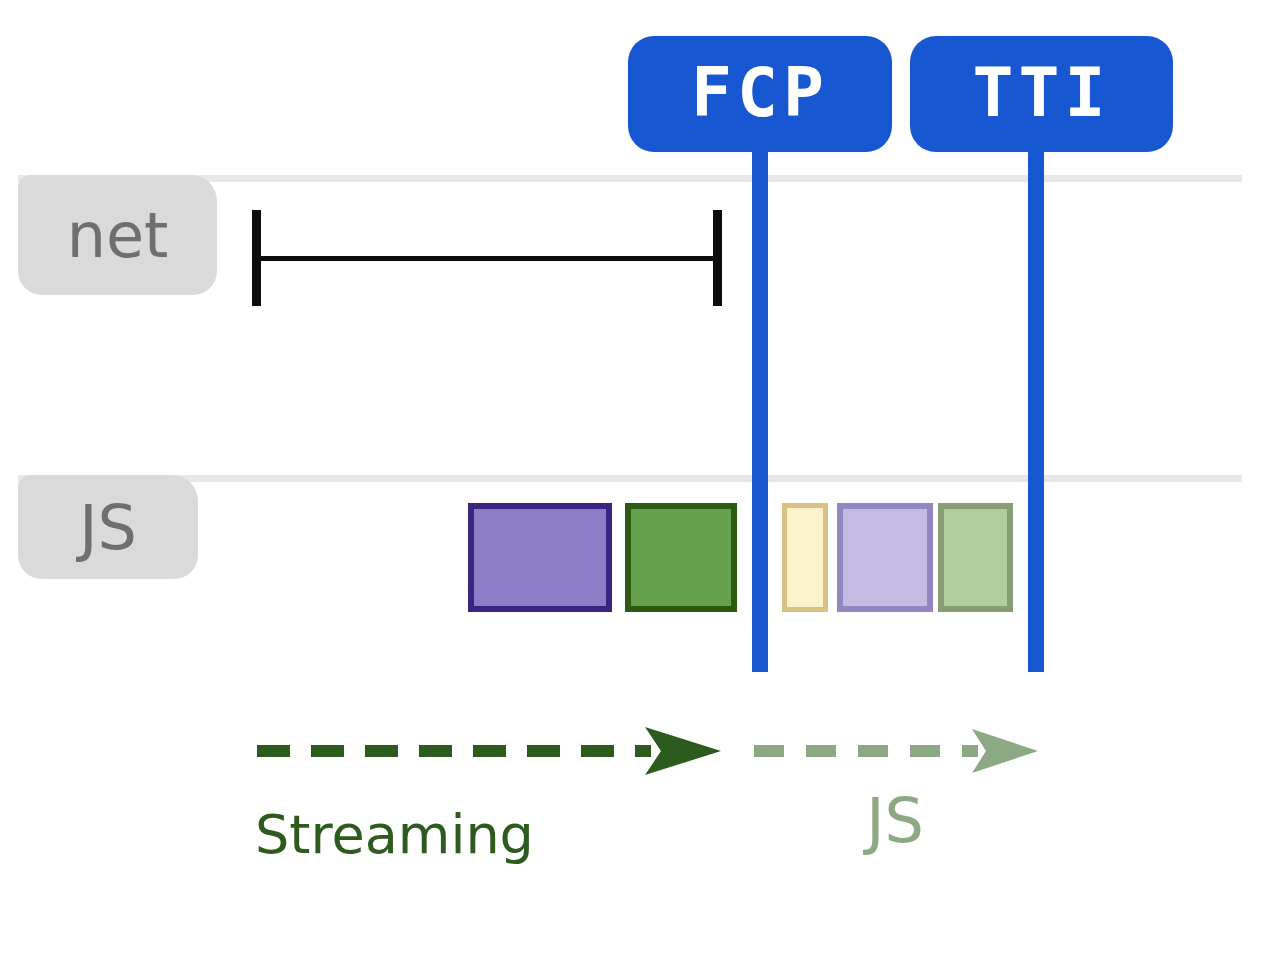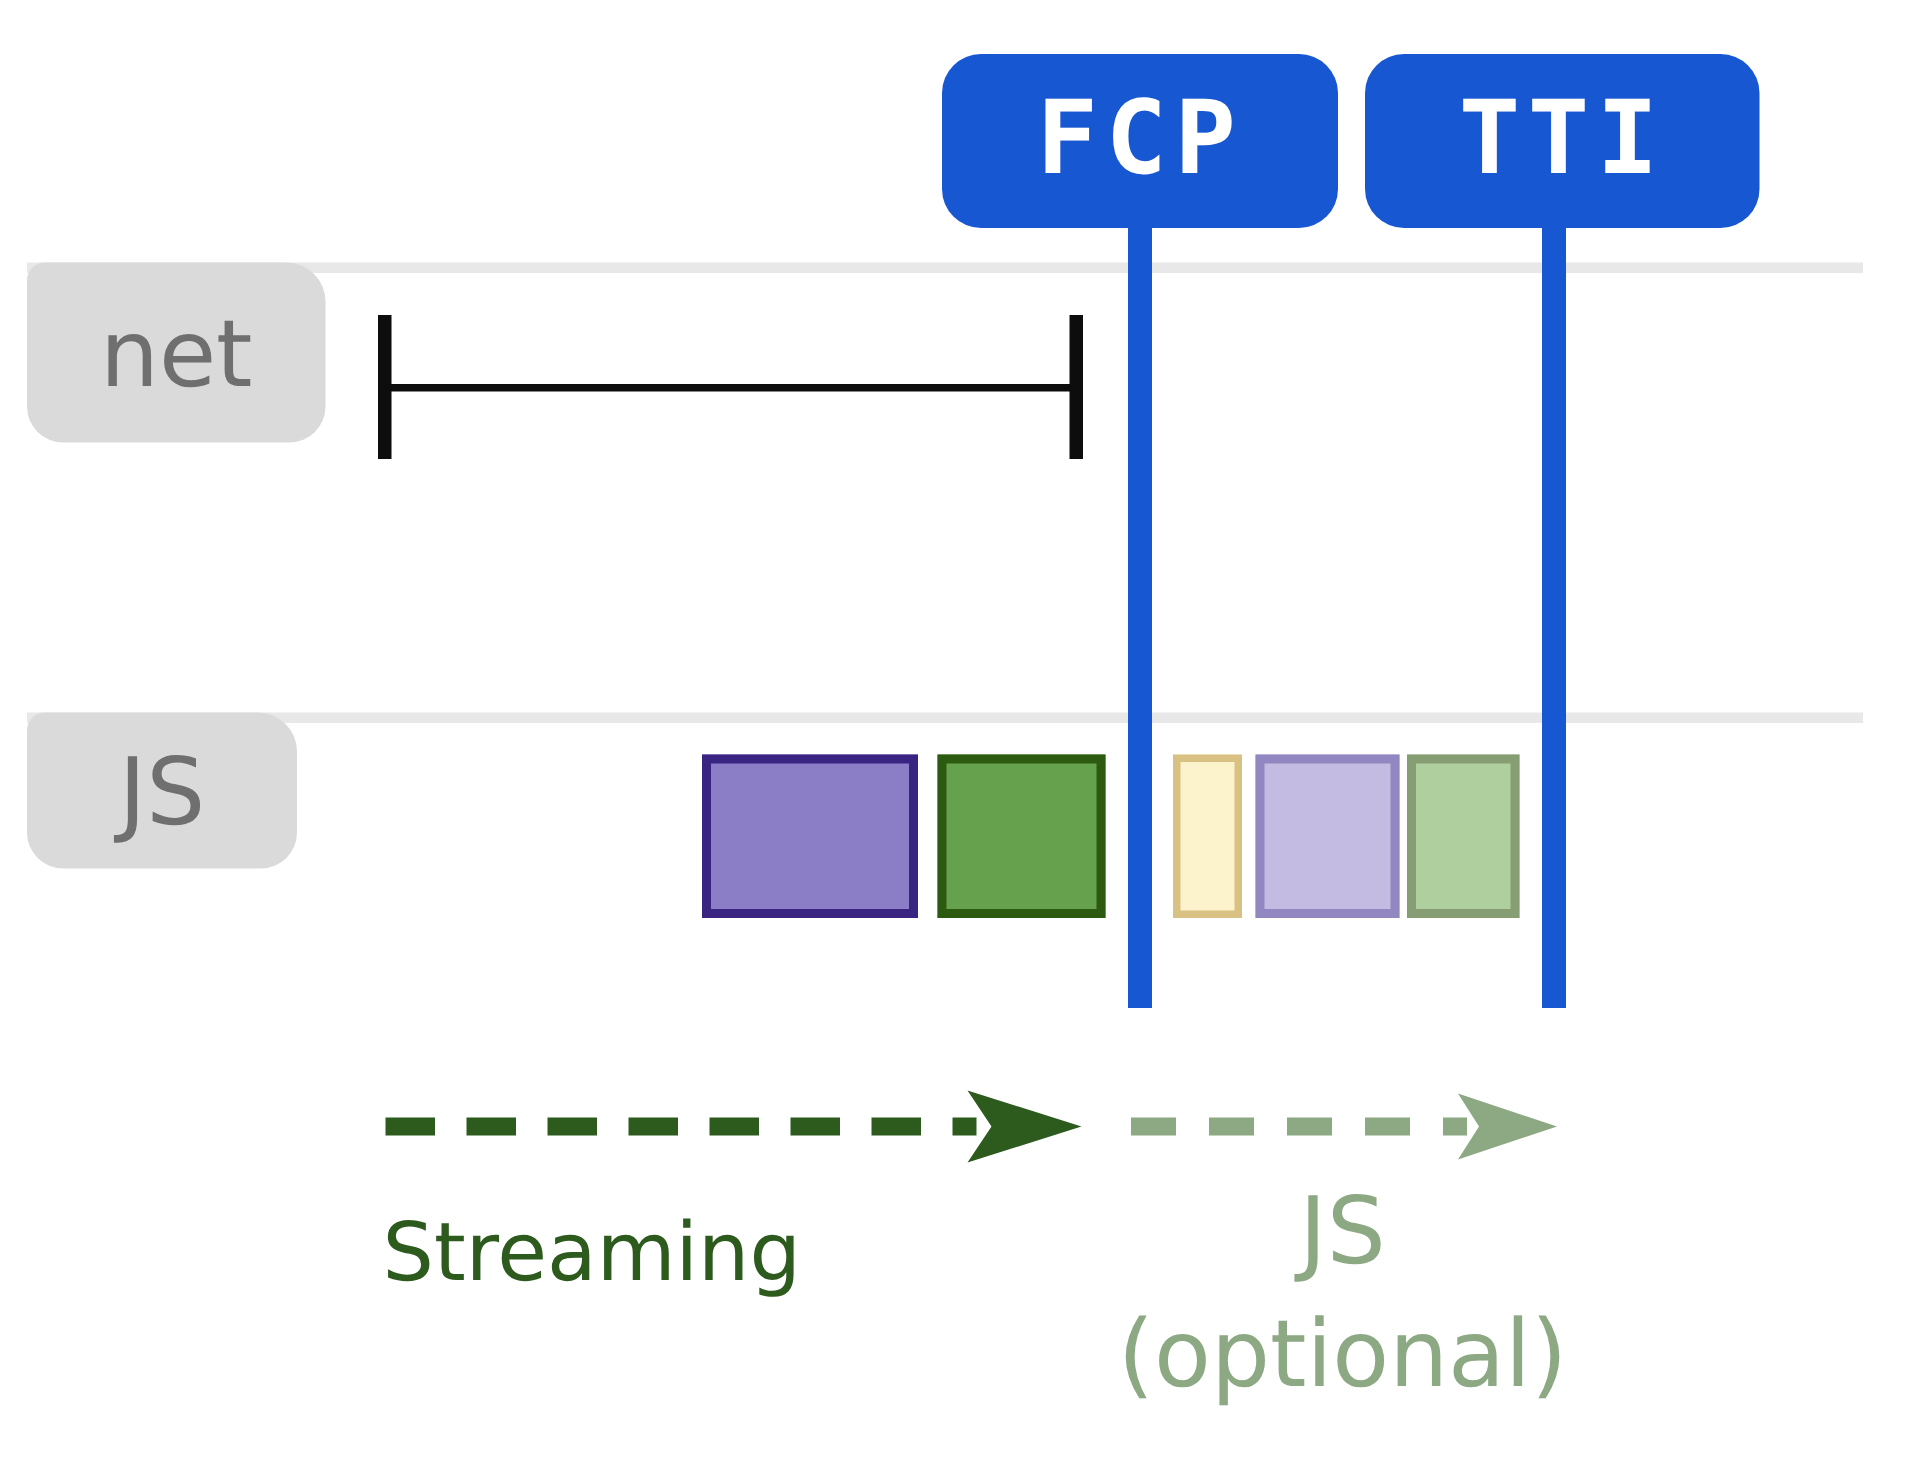--- a/index.html
+++ b/index.html
@@ -214,16 +214,15 @@
     <polygon class="arrow-streaming-fill" points="392,2 468,26 392,50 408,26"></polygon>
   </svg>
   <svg class="arrow-svg" id="js-optional-arrow-icon" width="292" height="52" viewBox="0 0 292 52">
     <line class="arrow-sage-stroke" x1="4" y1="26" x2="228" y2="26" stroke-width="12" stroke-dasharray="30 22" fill="none"></line>
     <polygon class="arrow-sage-fill" points="222,4 288,26 222,48 236,26"></polygon>
   </svg>
 
   <div id="streaming-label">Streaming</div>
   <div id="js-optional-label">
     <div>JS</div>
-    <div>(optional)</div>
   </div>
 
 </div>
 
 </body></html>

